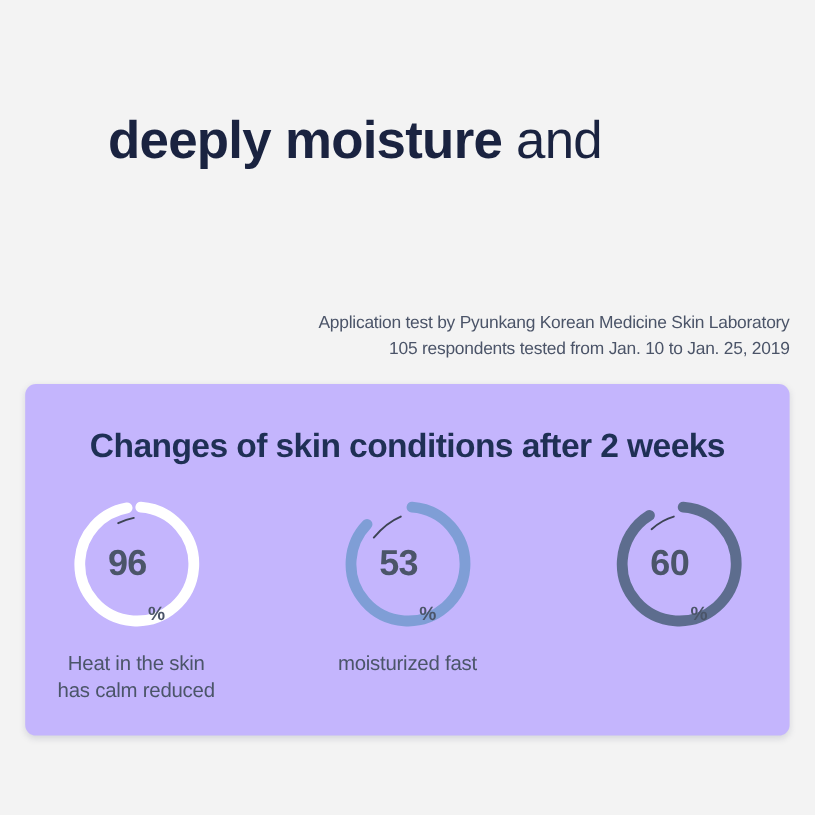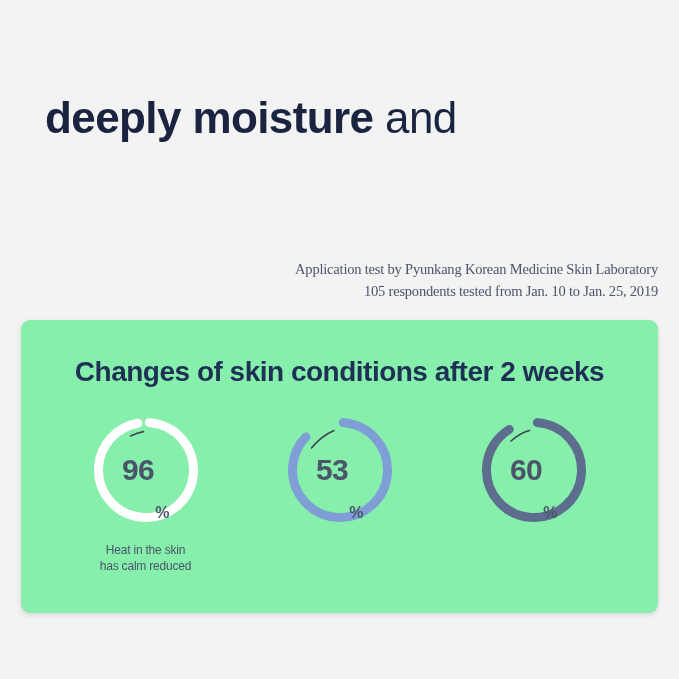--- a/index.html
+++ b/index.html
@@ -12,24 +12,25 @@
     background: #f3f3f3;
     font-family: "Liberation Sans", sans-serif;
     overflow: hidden;
     position: relative;
     -webkit-font-smoothing: antialiased;
   }
 
   
   .headline-block {
     position: absolute;
-    left: 23px;
+    left: 36px;
     top: 92px;
     display: flex;
     align-items: flex-end;
+    gap: 32px;
   }
   .headline-bar {
     width: 4px;
     background: #1a2340;
     margin-right: 18px;
     flex: 0 0 4px;
     border-radius: 1px;
   }
   .headline-text {
     color: #1a2340;
@@ -46,51 +47,51 @@
   .subtitle {
     position: absolute;
     right: 21px;
     top: 258px;
     text-align: right;
     color: #4b5468;
     font-size: 14.5px;
     line-height: 1.55;
     letter-spacing: -0.2px;
   }
-  .subtitle span { display: block; white-space: nowrap; font-family: Liberation Serif, serif; }
+  .subtitle span { display: block; white-space: nowrap; }
 
   
   .stats-card {
     position: absolute;
     left: 21px;
     top: 320px;
     width: 637px;
     height: 293px;
-    background: #86efac;
+    background: #c4b5fd;
     border-radius: 9px;
     box-shadow: 0 2px 5px rgba(90, 96, 120, 0.18);
     box-sizing: border-box;
   }
   .card-title {
     text-align: center;
     color: #1f3055;
     font-weight: 700;
     font-size: 28px;
     letter-spacing: -0.5px;
     margin-top: 36px;
     white-space: nowrap;
   }
 
   
   .donut-row {
     display: flex;
     justify-content: center;
     align-items: flex-start;
     margin-top: 26px;
-    gap: 34px;
+    gap: 66px;
   }
   .donut-item {
     width: 160px;
     display: flex;
     flex-direction: column;
     align-items: center;
   }
   .donut-wrap {
     position: relative;
     width: 112px;
@@ -120,21 +121,21 @@
     font-size: 16px;
     font-weight: 700;
     margin-left: 1px;
     align-self: flex-end;
     padding-bottom: 4px;
   }
   .donut-caption {
     margin-top: 16px;
     text-align: center;
     color: #4b5569;
-    font-size: 12px;
+    font-size: 17px;
     line-height: 1.35;
     letter-spacing: -0.2px;
     white-space: nowrap;
   }
   .donut-caption span { display: block; }
 </style>
 </head>
 <body>
 
 <div class="headline-block">
@@ -181,20 +182,21 @@
         <svg viewBox="0 0 112 112">
           <path d="M 27.5 34.0 Q 38.0 21.5 50.0 16.5" fill="none" stroke="#3d4454" stroke-width="1.6" stroke-linecap="round"></path>
           <circle cx="56" cy="56" r="47.5" fill="none" stroke="#7f9ed6" stroke-width="9" stroke-linecap="round" stroke-dasharray="256.7 298.5" stroke-dashoffset="0" transform="rotate(-86 56 56)"></circle>
         </svg>
         <div class="donut-value">
           <span>53</span>
             <span class="donut-pct">%</span>
         </div>
       </div>
       <div class="donut-caption">
+        <span>moisturized fast</span>
       </div>
     </div>
 
     <div class="donut-item">
       <div class="donut-wrap">
         <svg viewBox="0 0 112 112">
           <path d="M 33.0 27.0 Q 42.0 19.0 51.5 16.5" fill="none" stroke="#3d4454" stroke-width="1.6" stroke-linecap="round"></path>
           <circle cx="56" cy="56" r="47.5" fill="none" stroke="#5d6d8e" stroke-width="9" stroke-linecap="round" stroke-dasharray="268.6 298.5" stroke-dashoffset="0" transform="rotate(-86 56 56)"></circle>
         </svg>
         <div class="donut-value">

